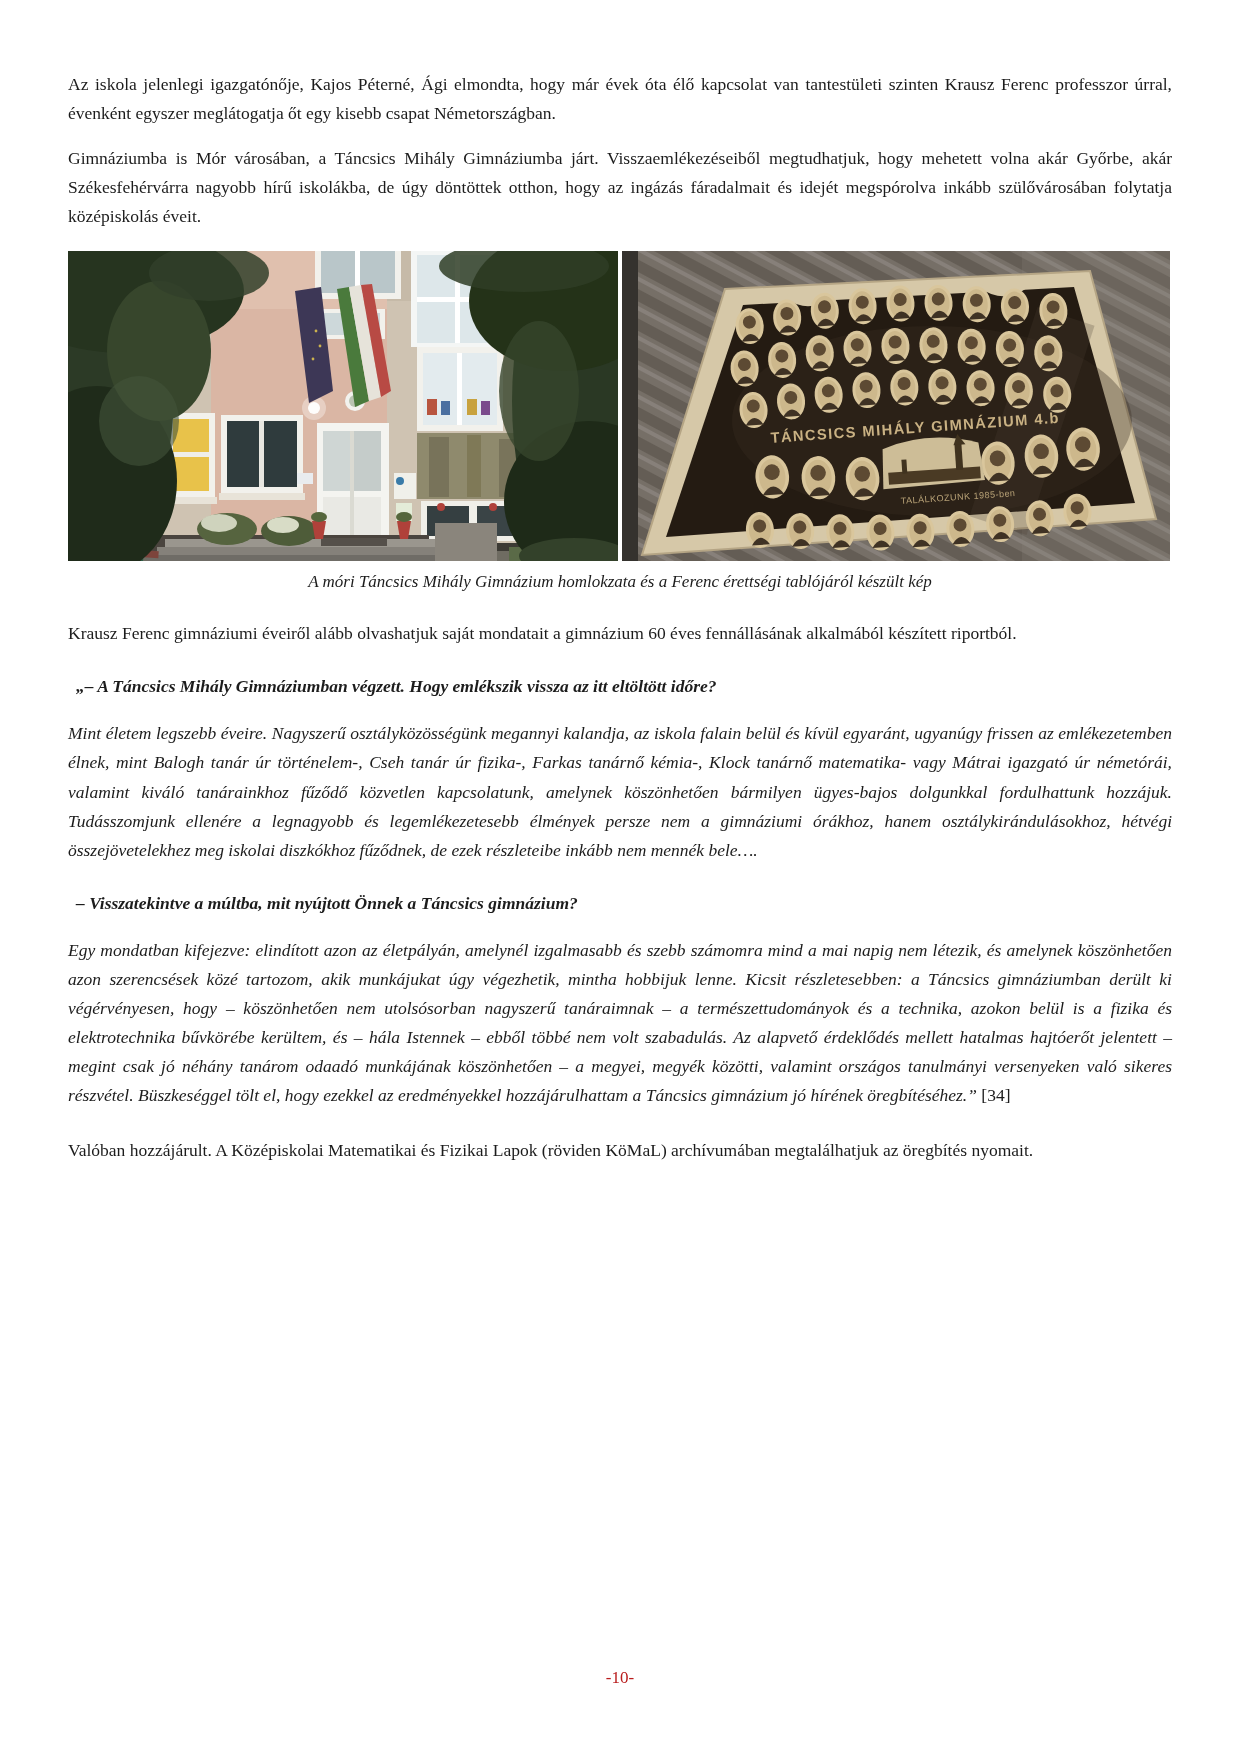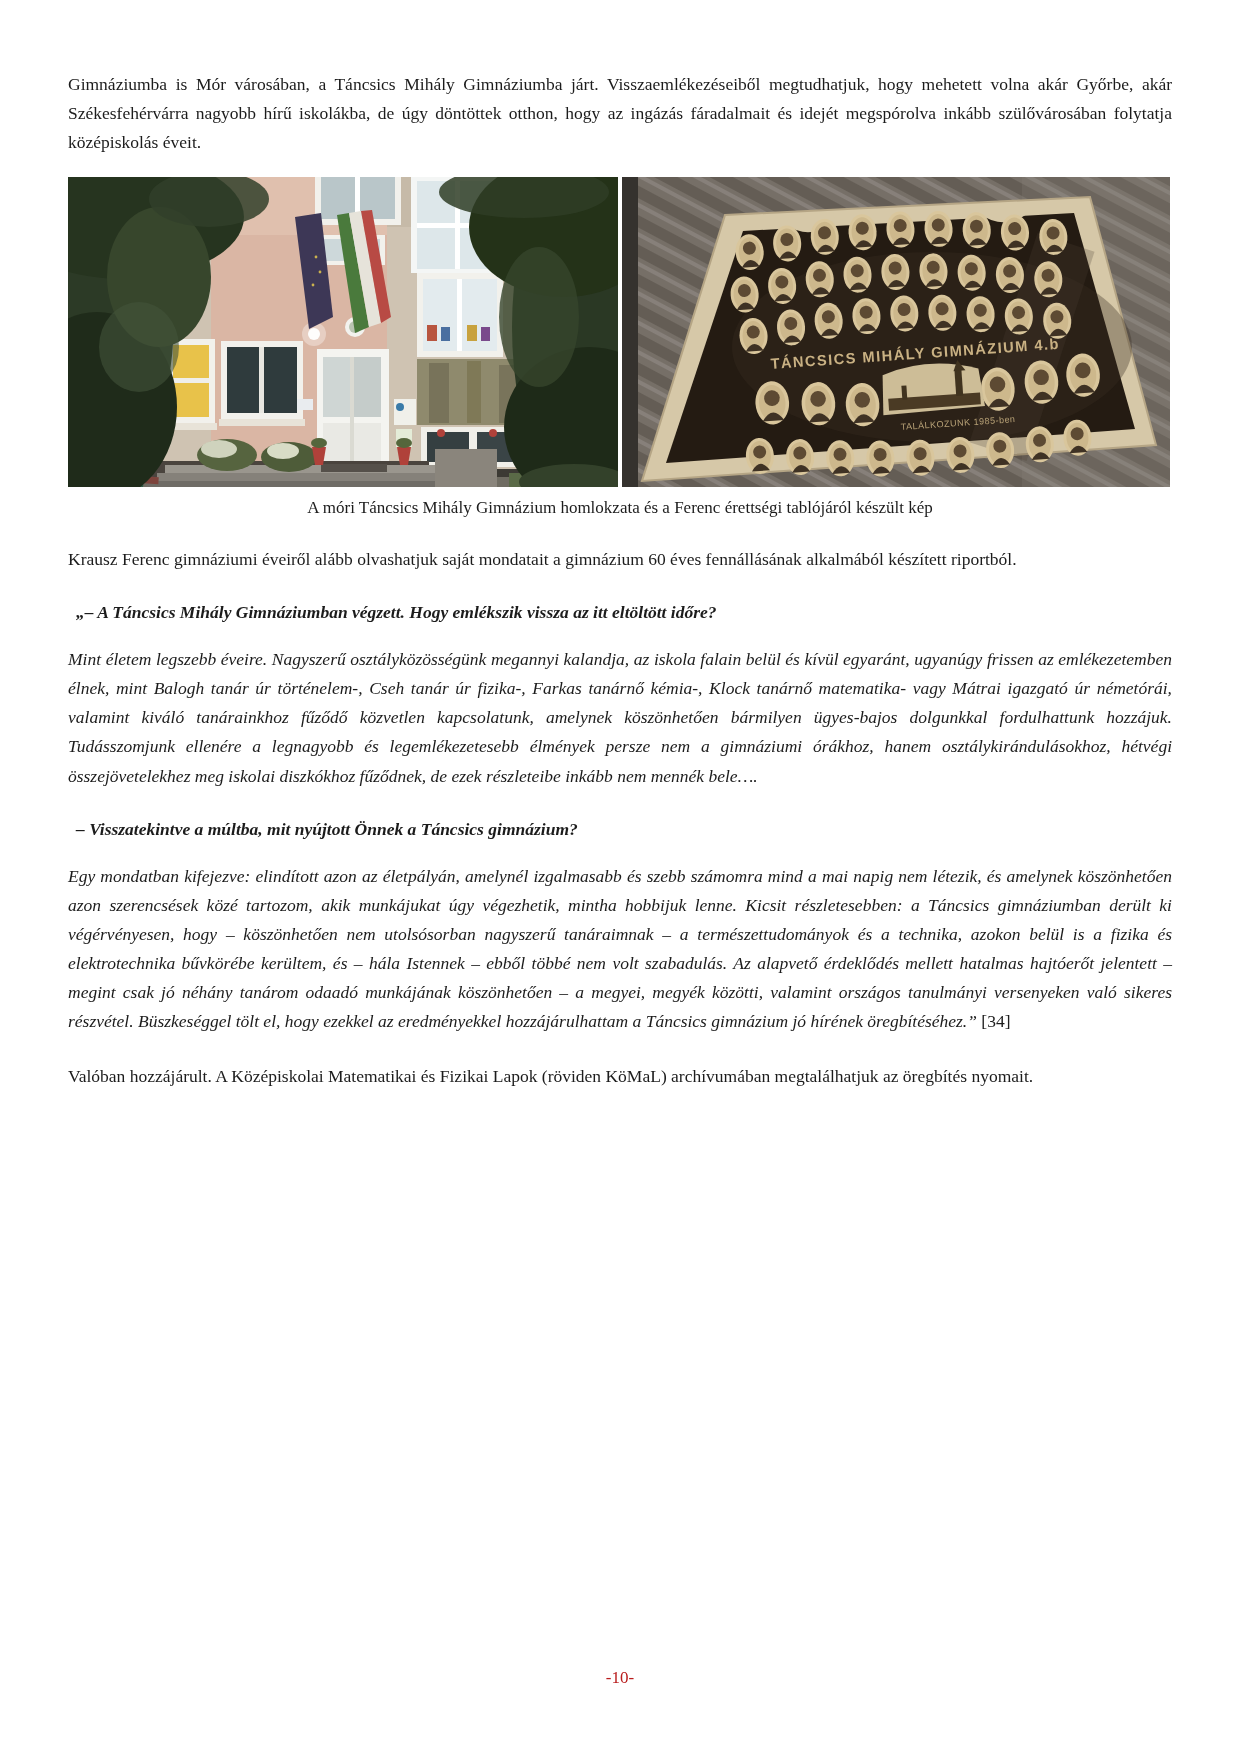--- a/index.html
+++ b/index.html
@@ -14,32 +14,33 @@
     padding:70px 68px 0 68px;
     overflow:hidden;
   }
   p{margin:0 0 16px 0;font-size:17.5px;line-height:1.66;text-align:justify;}
   .q{font-style:italic;font-weight:bold;margin:24px 0 18px 8px;}
   .a{font-style:italic;}
   .cite{font-style:normal;}
   .figures{display:flex;gap:2px;margin:20px 0 0 0;}
   .figures svg{display:block;}
   .caption{
-    text-align:center;font-size:17px;margin:10px 0 26px 0;line-height:1.3;
+    text-align:center;font-size:17px;margin:10px 0 26px 0;line-height:1.3;font-style:italic;
   }
   .pagenum{
     position:absolute;left:0;bottom:66px;width:100%;
     text-align:center;font-size:17px;color:#b91c1c;
   }
 </style>
 </head>
 <body>
 
 <div class="page">
 
+  <p>Az iskola jelenlegi igazgatónője, Kajos Péterné, Ági elmondta, hogy már évek óta élő kapcsolat van tantestületi szinten Krausz Ferenc professzor úrral, évenként egyszer meglátogatja őt egy kisebb csapat Németországban.</p>
 
   <p>Gimnáziumba is Mór városában, a Táncsics Mihály Gimnáziumba járt. Visszaemlékezéseiből megtudhatjuk, hogy mehetett volna akár Győrbe, akár Székesfehérvárra nagyobb hírű iskolákba, de úgy döntöttek otthon, hogy az ingázás fáradalmait és idejét megspórolva inkább szülővárosában folytatja középiskolás éveit.</p>
 
   <div class="figures">
 
     <svg width="550" height="310" viewBox="0 0 548 310" xmlns="http://www.w3.org/2000/svg">
 
       <rect x="0" y="0" width="548" height="310" fill="#cfc3b2"></rect>
       <rect x="0" y="0" width="548" height="50" fill="#c6baa8"></rect>
 

